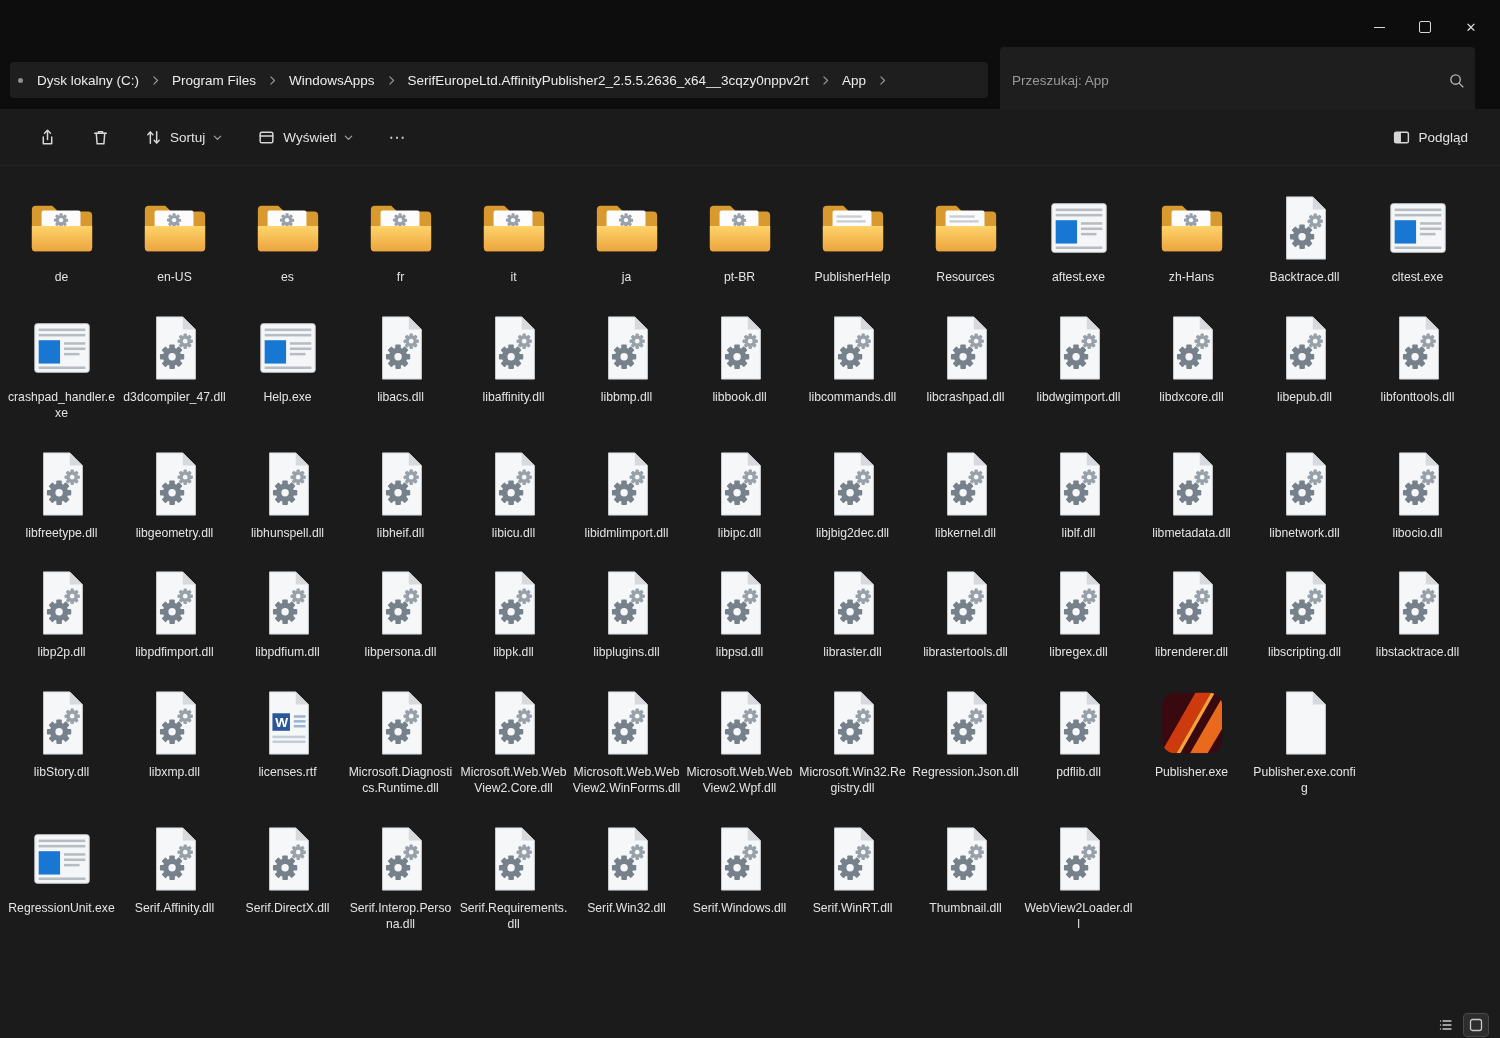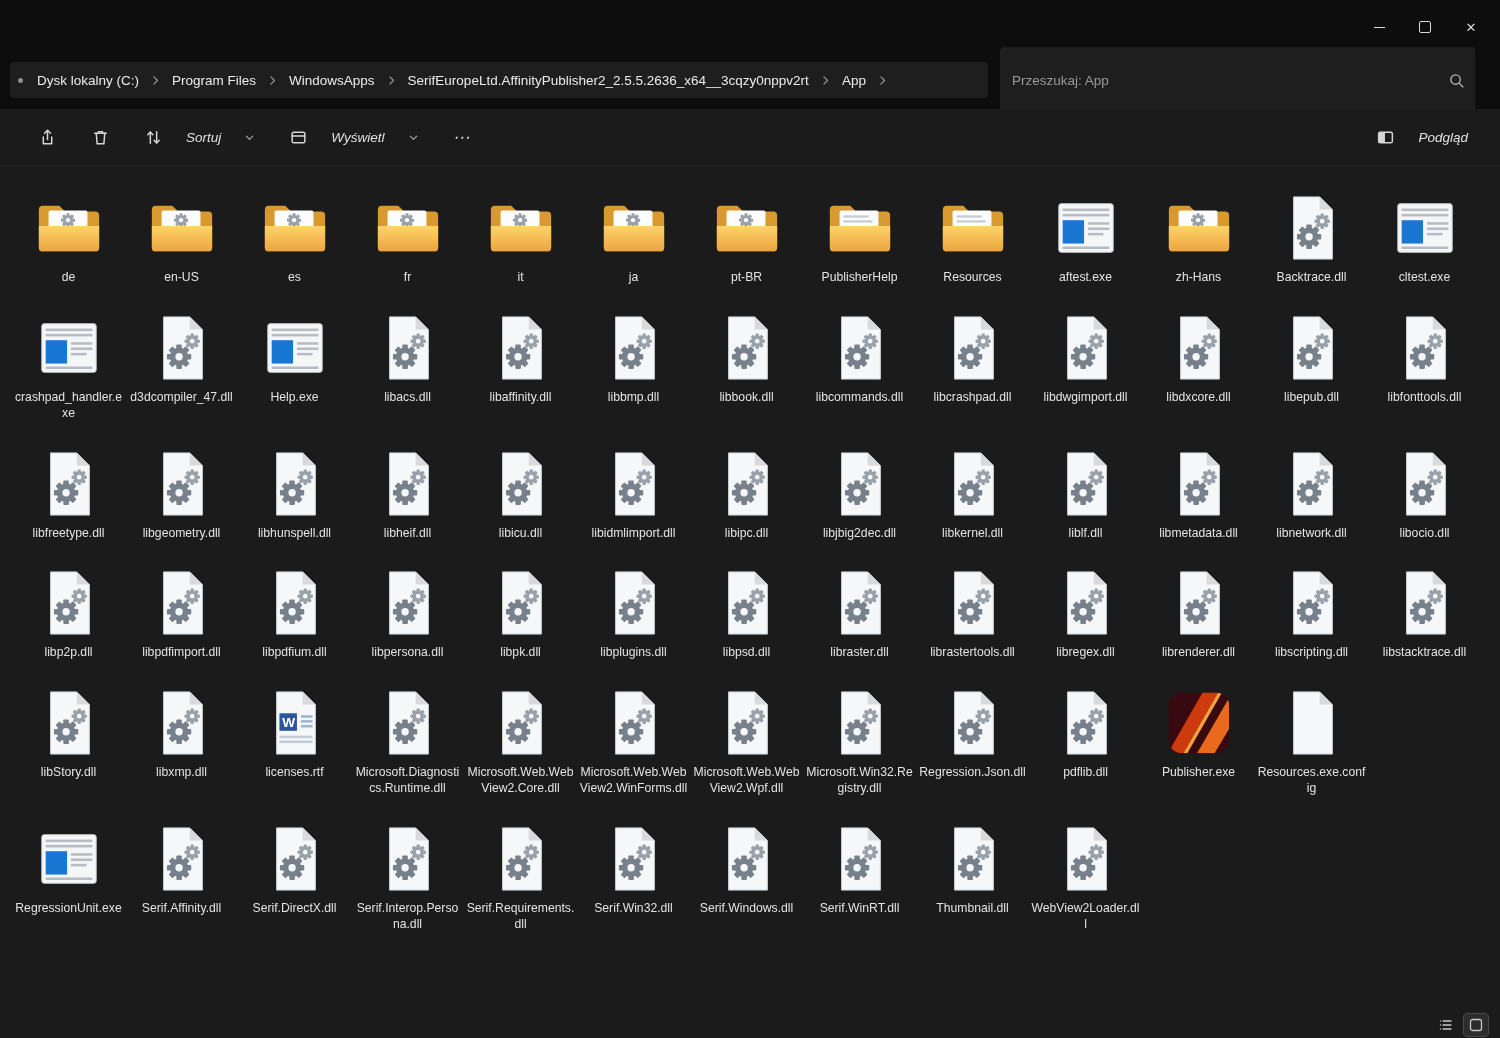--- a/index.html
+++ b/index.html
@@ -25,28 +25,28 @@
   .crumb-pill{flex:1;height:36px;background:#1e1e1e;border-radius:4px;display:flex;align-items:center;padding:0 8px;margin-right:12px;min-width:0;}
   .drive-dot{width:5px;height:5px;border-radius:50%;background:#8f8f8f;margin:0 6px 0 0;flex:none;}
   .crumb{font-size:13.5px;color:#ececec;padding:4px 8px;border-radius:3px;white-space:nowrap;}
   .crumb-sep{display:flex;align-items:center;margin:0 2px;flex:none;}
   .search-pill{width:455px;height:34px;background:#1e1e1e;border-radius:4px;display:flex;align-items:center;padding:16px 10px;flex:none;}
   .search-pill input{flex:1;background:transparent;border:none;outline:none;color:#d5d5d5;font-size:13.5px;font-family:"Liberation Sans",sans-serif;}
   .search-pill input::placeholder{color:#9a9a9a;}
 
   
   .toolbar{height:56px;background:#1b1b1b;display:flex;align-items:center;padding:0 22px 0 28px;flex:none;border-bottom:1px solid #232323;}
-  .tb-btn{display:flex;align-items:center;gap:23px;height:36px;padding:0 10px;border-radius:4px;color:#e2e2e2;font-size:13.5px;cursor:default;font-style:italic;}
+  .tb-btn{display:flex;align-items:center;gap:7px;height:36px;padding:0 10px;border-radius:4px;color:#e2e2e2;font-size:13.5px;cursor:default;}
   .tb-icon{display:flex;align-items:center;justify-content:center;}
   .tb-gap{width:14px;flex:none;}
   .tb-spacer{flex:1;}
   .more-dots{font-size:17px;color:#d6d6d6;letter-spacing:1px;}
 
   
-  .content{flex:1;padding:24px 10px 0 12px;overflow:hidden;position:relative;}
+  .content{flex:1;padding:24px 10px 0 5px;overflow:hidden;position:relative;}
   .grid-row{display:flex;margin-bottom:24px;align-items:flex-start;}
   .cell{width:113px;flex:none;display:flex;flex-direction:column;align-items:center;border-radius:4px;padding-top:2px;}
   .ficon{width:74px;height:72px;display:flex;align-items:center;justify-content:center;margin-bottom:5px;flex:none;}
   .flabel{
     font-size:12.2px;line-height:16.5px;color:#e4e4e4;text-align:center;
     max-width:108px;overflow-wrap:anywhere;word-break:break-word;
   }
 
   
   .view-toggles{position:absolute;right:12px;bottom:2px;display:flex;gap:6px;align-items:center;}
@@ -1947,21 +1947,21 @@
           <div class="flabel">Publisher.exe</div>
         </div>
         <div class="cell">
           <div class="ficon">
             <svg viewBox="0 0 72 72" width="70" height="70" aria-hidden="true">
               <path d="M17 4h27l13 13v51H17z" fill="#f6f7f8"></path>
               <path d="M44 4l13 13H44z" fill="#d7d9dc"></path>
               <path d="M17 4h27l13 13v51H17z" fill="none" stroke="#caced2" stroke-width="1"></path>
             </svg>
           </div>
-          <div class="flabel">Resources.exe.config</div>
+          <div class="flabel">Publisher.exe.config</div>
         </div>
       </div>
       <div class="grid-row">
         <div class="cell">
           <div class="ficon">
             <svg viewBox="0 0 72 72" width="70" height="70" aria-hidden="true">
               <rect x="8" y="11" width="56" height="50" rx="2.5" fill="#f5f6f8" stroke="#c8ccd0"></rect>
               <rect x="12" y="16" width="48" height="2.6" fill="#b7bcc2"></rect>
               <rect x="12" y="21.5" width="48" height="2.6" fill="#b7bcc2"></rect>
               <rect x="12" y="28" width="22" height="24" fill="#1877d2"></rect>

